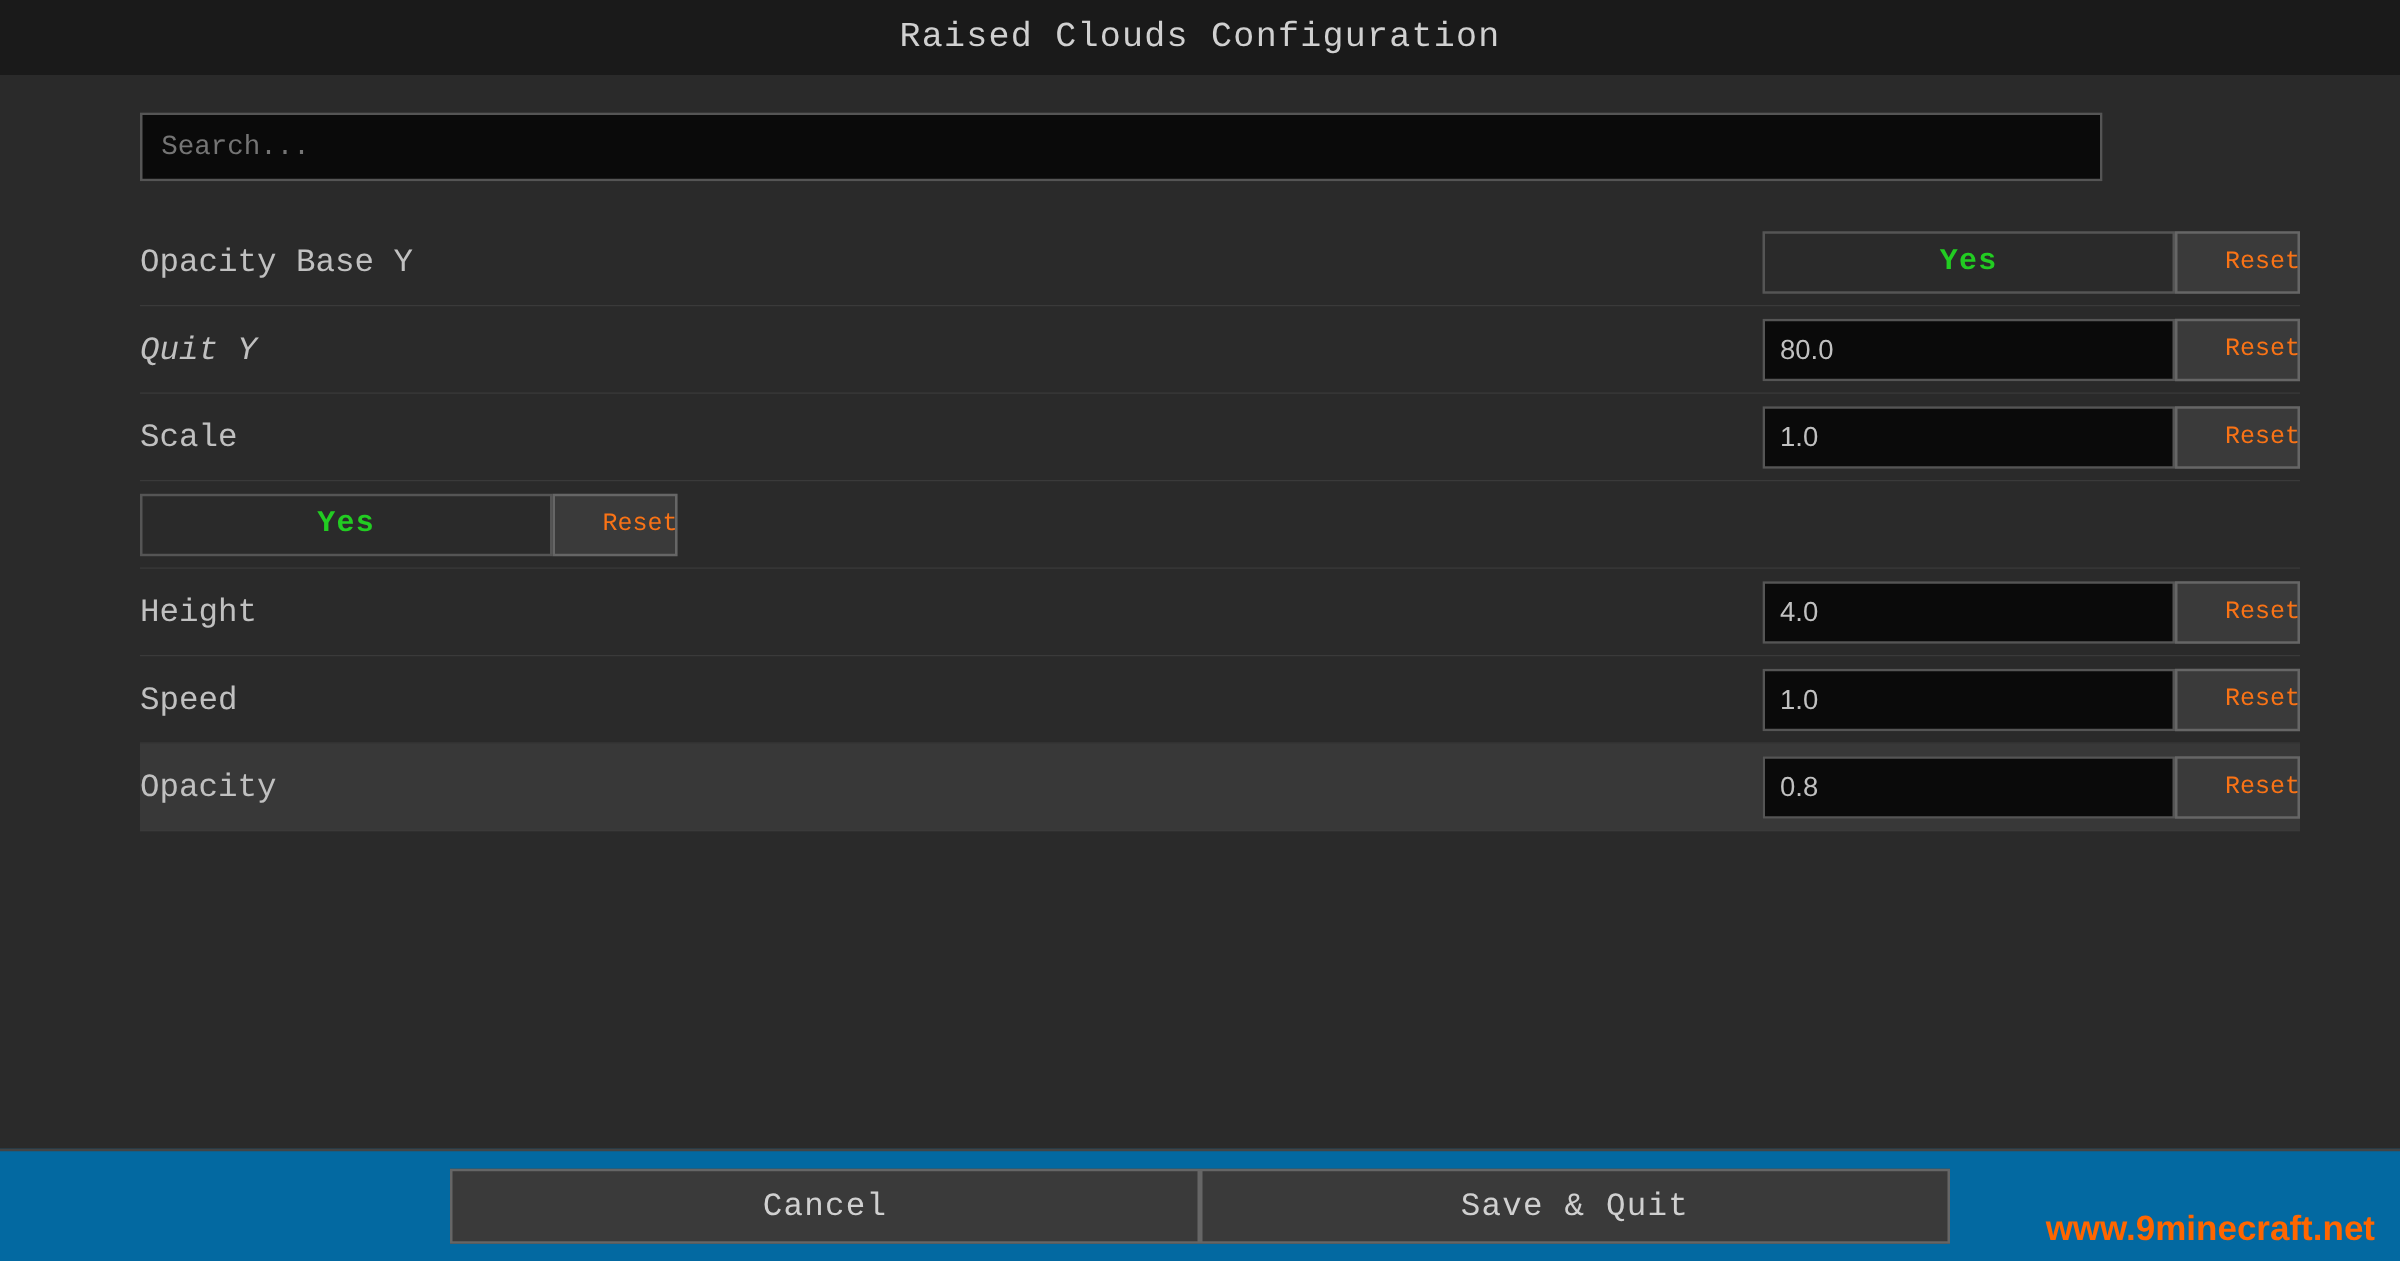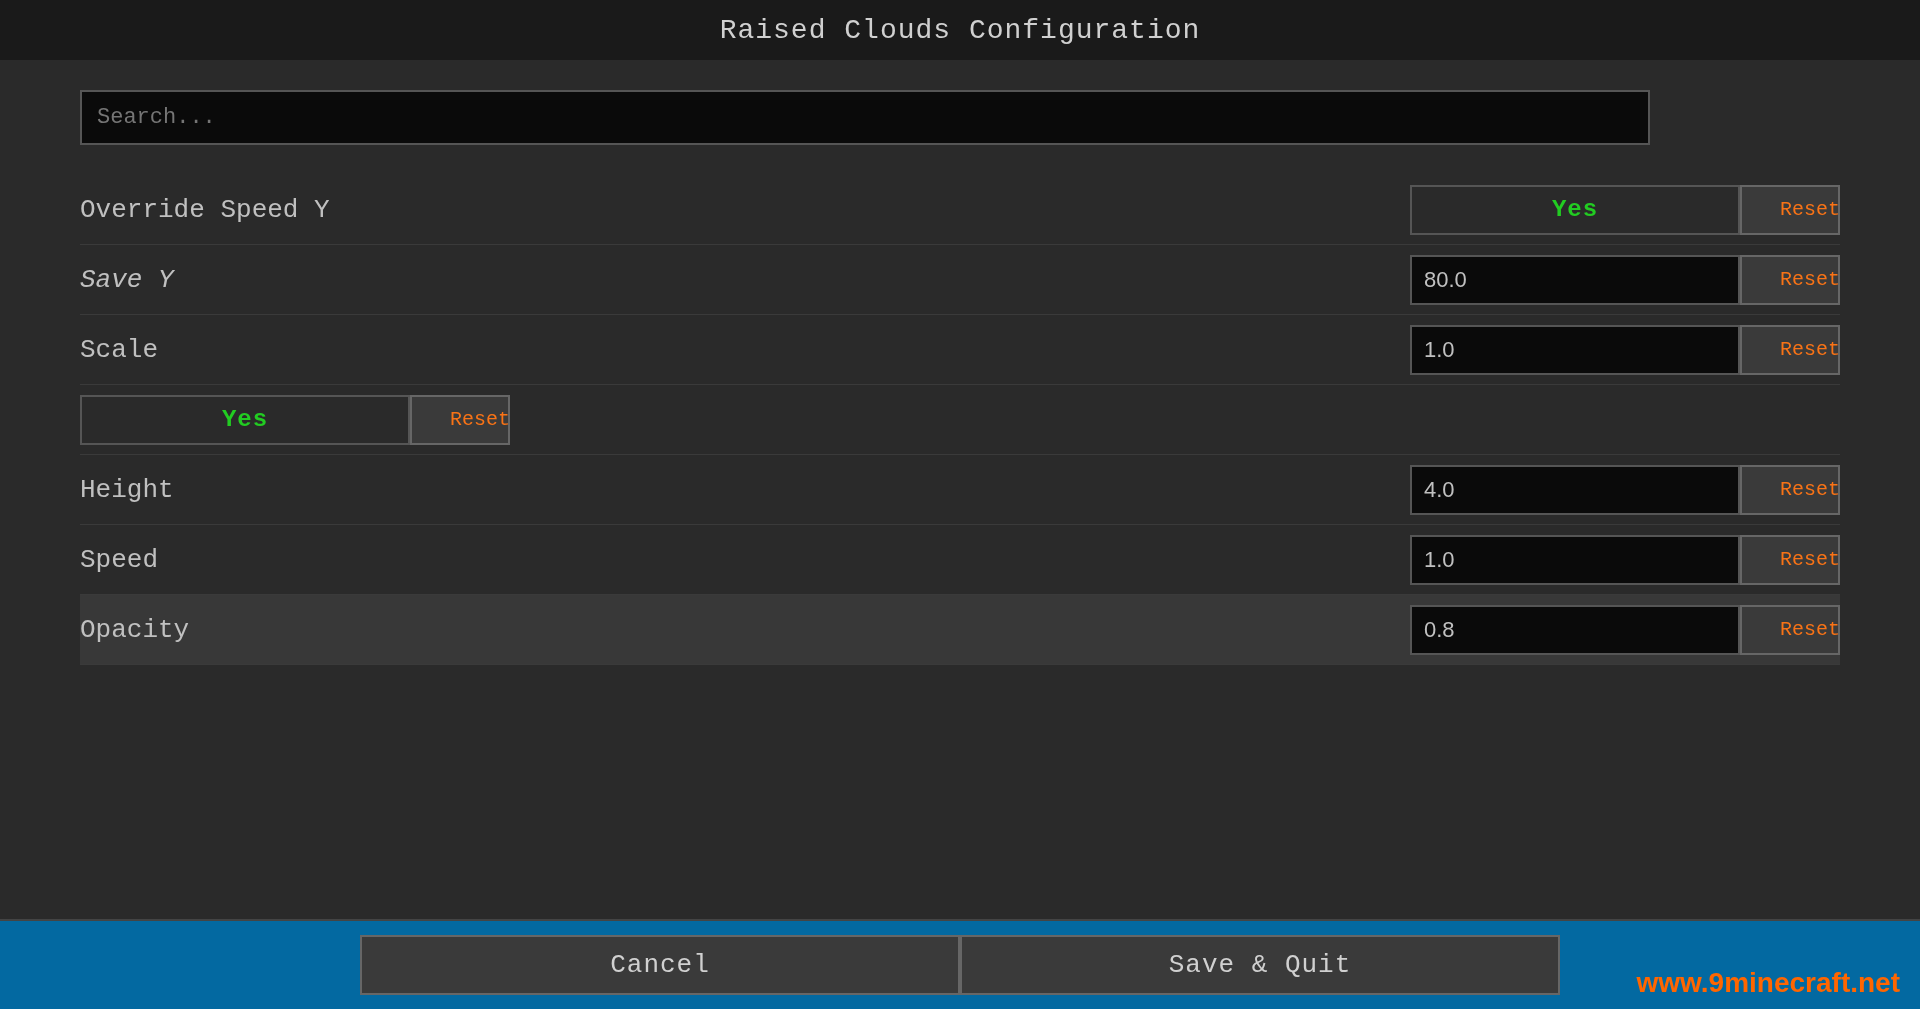--- a/index.html
+++ b/index.html
@@ -33,20 +33,21 @@
       letter-spacing: 1px;
       font-family: 'Courier New', Courier, monospace;
     }
 
     
     .main-content {
       padding: 30px 80px;
       display: flex;
       flex-direction: column;
       gap: 0;
+      margin-left: 32px;
     }
 
     
     .search-container {
       margin-bottom: 30px;
     }
 
     .search-input {
       width: 1570px;
       height: 55px;
@@ -200,28 +201,28 @@
 </div>
 
 <div class="main-content">
 
   <div class="search-container">
     <input class="search-input" type="text" placeholder="Search..." style="">
   </div>
 
   <div id="config-rows">
       <div class="config-row">
-        <span class="config-label">Override Speed Y</span>
+        <span class="config-label">Opacity Base Y</span>
         <div class="config-controls">
           <div class="toggle-box">Yes</div>
           <button class="reset-btn">Reset</button>
         </div>
       </div>
       <div class="config-row">
-        <span class="config-label italic">Save Y</span>
+        <span class="config-label italic">Quit Y</span>
         <div class="config-controls">
           <div class="value-box">
             <input type="text" value="80.0" style="">
           </div>
           <button class="reset-btn">Reset</button>
         </div>
       </div>
       <div class="config-row">
         <span class="config-label">Scale</span>
         <div class="config-controls">

